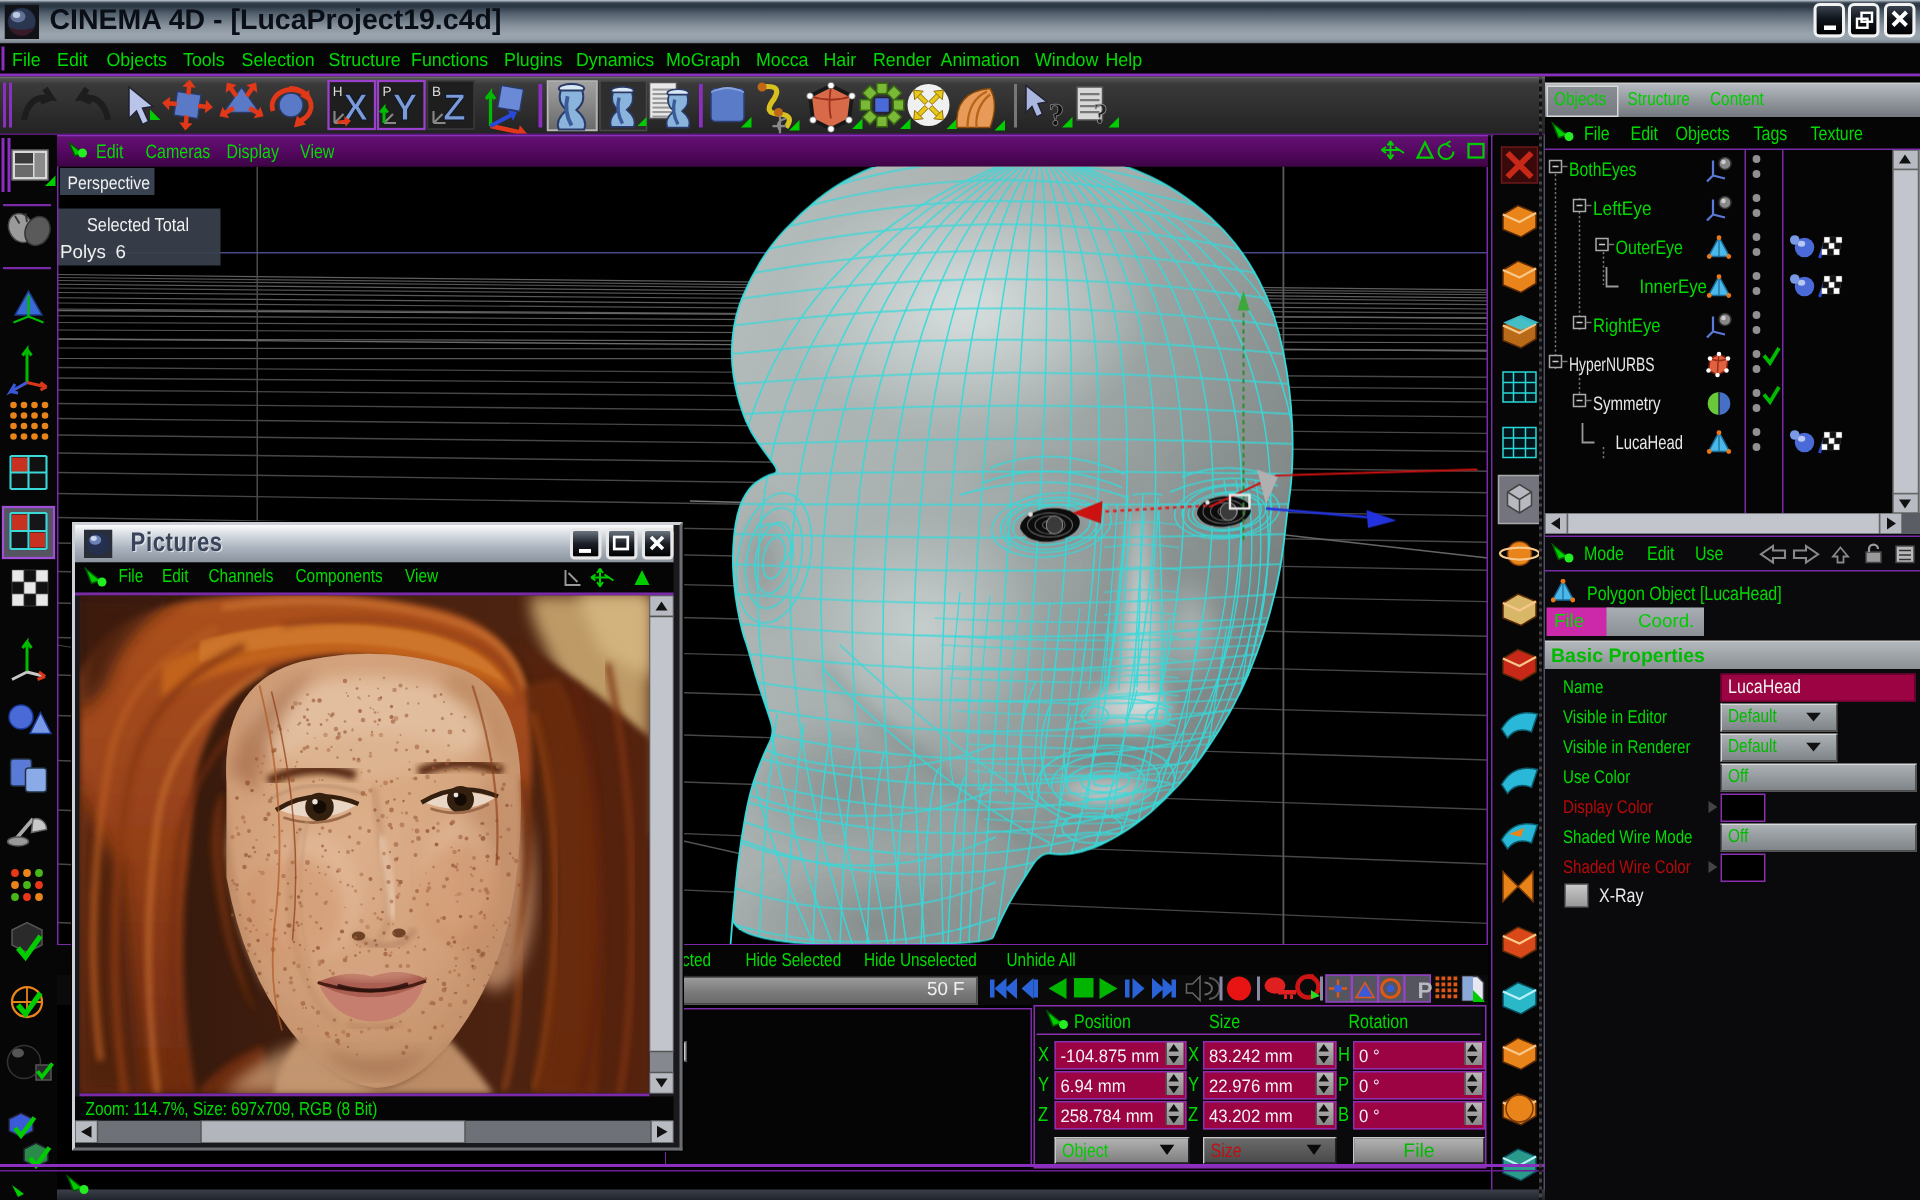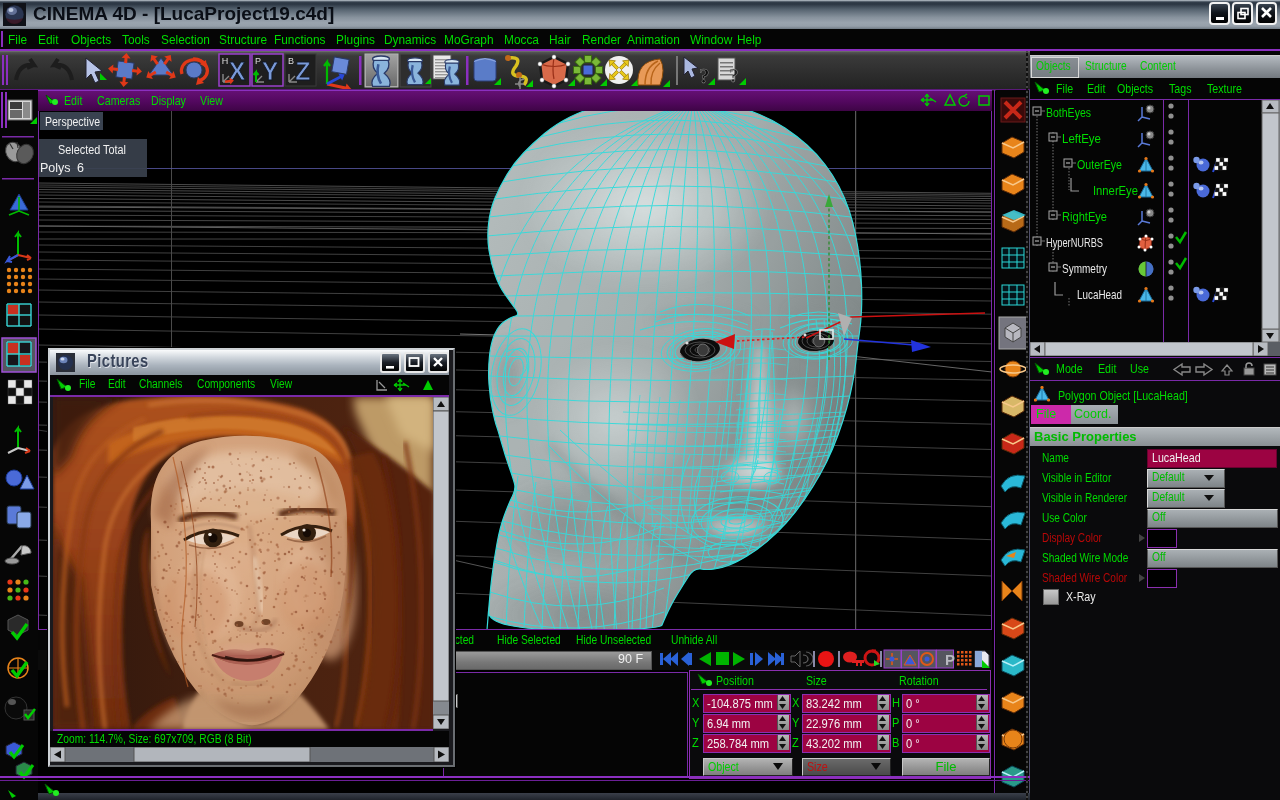--- a/index.html
+++ b/index.html
@@ -647,21 +647,21 @@
 <div class="a" style="left:38px;top:111px;width:1px;height:519px;background:#7a2aa8;"></div>
 <div class="a" style="left:991px;top:111px;width:1px;height:519px;background:#7a2aa8;"></div>
 <div class="a" style="left:38px;top:629px;width:954px;height:1px;background:#7a2aa8;"></div>
 <div class="a" style="left:38px;top:630px;width:954px;height:20px;background:#050505;"></div>
 <div class="a" style="left:441px;top:633px;color:#00dc00;font-size:12.5px;font-weight:normal;white-space:nowrap;transform:scaleX(0.82);transform-origin:0 50%;">elected</div>
 <div class="a" style="left:497px;top:633px;color:#00dc00;font-size:12.5px;font-weight:normal;white-space:nowrap;transform:scaleX(0.82);transform-origin:0 50%;">Hide Selected</div>
 <div class="a" style="left:576px;top:633px;color:#00dc00;font-size:12.5px;font-weight:normal;white-space:nowrap;transform:scaleX(0.82);transform-origin:0 50%;">Hide Unselected</div>
 <div class="a" style="left:671px;top:633px;color:#00dc00;font-size:12.5px;font-weight:normal;white-space:nowrap;transform:scaleX(0.82);transform-origin:0 50%;">Unhide All</div>
 <div class="a" style="left:38px;top:650px;width:954px;height:20px;background:#0a0a0a;"></div>
 <div class="a" style="left:440px;top:651px;width:210px;height:17px;background:linear-gradient(180deg,#9a9a9a,#787878 60%,#6a6a6a);border:1px solid #555;"></div>
-<div class="a" style="left:618px;top:652px;color:#f0f0f0;font-size:12.5px;font-weight:normal;white-space:nowrap;">90 F</div>
+<div class="a" style="left:618px;top:652px;color:#f0f0f0;font-size:12.5px;font-weight:normal;white-space:nowrap;">50 F</div>
 <svg class="a" style="left:0;top:645px" width="1000" height="30" viewBox="0 645 1000 30">
     <g transform="translate(660,659)">
       <rect x="0" y="-6" width="3" height="12" fill="#2a62d8"></rect>
       <path d="M11,-7 L3,0 L11,7 z" fill="#2a62d8"></path>
       <path d="M18,-7 L10,0 L18,7 z" fill="#2a62d8"></path>
     </g>
     <g transform="translate(678,659)">
       <path d="M11,-7 L3,0 L11,7 z" fill="#2a62d8"></path>
       <rect x="11" y="-6" width="3" height="12" fill="#2a62d8"></rect>
     </g>
@@ -1042,21 +1042,21 @@
     <g transform="translate(0,0)">
       <path d="M8,1 L15,14 L1,14 z" fill="#4ab8e8" stroke="#1a6a98"></path>
       <path d="M8,1 L8,14" stroke="#1a6a98" stroke-width="0.8"></path>
       <circle cx="1.5" cy="14" r="1.6" fill="#e87818"></circle>
       <circle cx="14.5" cy="14" r="1.6" fill="#e87818"></circle>
       <circle cx="8" cy="1.5" r="1.6" fill="#e87818"></circle>
     </g>
   </svg>
 <div class="a" style="left:1058px;top:388px;color:#00dc00;font-size:13px;font-weight:normal;white-space:nowrap;transform:scaleX(0.82);transform-origin:0 50%;">Polygon Object [LucaHead]</div>
 <div class="a" style="left:1031px;top:405px;width:40px;height:19px;background:#cc29aa;color:#00dc00;font-size:12.5px;padding-left:5px;line-height:19px;">File</div>
-<div class="a" style="left:1071px;top:405px;width:44px;height:19px;background:linear-gradient(180deg,#a8aeb4,#8a9096);color:#00cc00;font-size:12.5px;padding-left:3px;line-height:19px;">Coord.</div>
+<div class="a" style="left:1071px;top:405px;width:44px;height:19px;background:linear-gradient(180deg,#a8aeb4,#8a9096);color:#00cc00;font-size:12.5px;padding-left:21px;line-height:19px;">Coord.</div>
 <div class="a" style="left:1030px;top:427px;width:250px;height:18px;background:linear-gradient(180deg,#b2b8bc,#8a9094);border-top:1px solid #ccc;color:#00bb00;font-weight:bold;font-size:13px;padding-left:4px;line-height:18px;">Basic Properties</div>
 <div class="a" style="left:1042px;top:451px;color:#00dc00;font-size:12.3px;font-weight:normal;white-space:nowrap;transform:scaleX(0.82);transform-origin:0 50%;">Name</div>
 <div class="a" style="left:1147px;top:449px;width:128px;height:17px;background:#9c0342;border:1px solid #6a0130;"></div>
 <div class="a" style="left:1152px;top:450px;color:#f2f2f2;font-size:13px;font-weight:normal;white-space:nowrap;transform:scaleX(0.82);transform-origin:0 50%;">LucaHead</div>
 <div class="a" style="left:1042px;top:471px;color:#00dc00;font-size:12.3px;font-weight:normal;white-space:nowrap;transform:scaleX(0.82);transform-origin:0 50%;">Visible in Editor</div>
 <div class="a" style="left:1147px;top:469px;width:76px;height:17px;background:linear-gradient(180deg,#aab0b4,#7e8488);border:1px solid #555;border-top-color:#d8d8d8;border-left-color:#d8d8d8;"></div>
 <div class="a" style="left:1152px;top:470px;color:#00bb00;font-size:12.5px;font-weight:normal;white-space:nowrap;transform:scaleX(0.82);transform-origin:0 50%;">Default</div>
 <svg class="a" style="left:1204px;top:475px" width="12" height="8">
     <path d="M0,0 L10,0 L5,6 z" fill="#111"></path>
   </svg>

